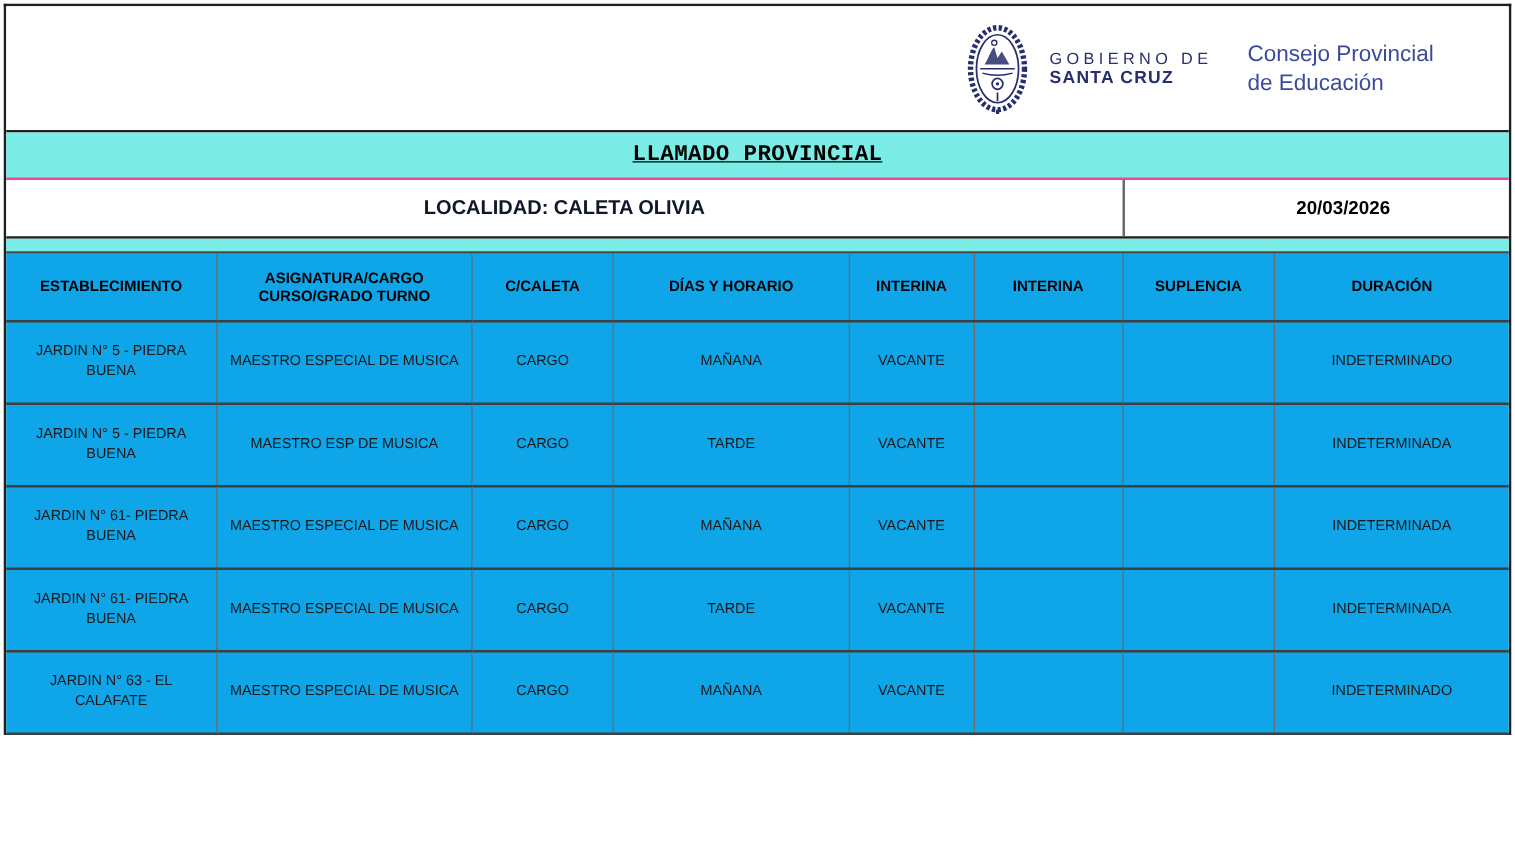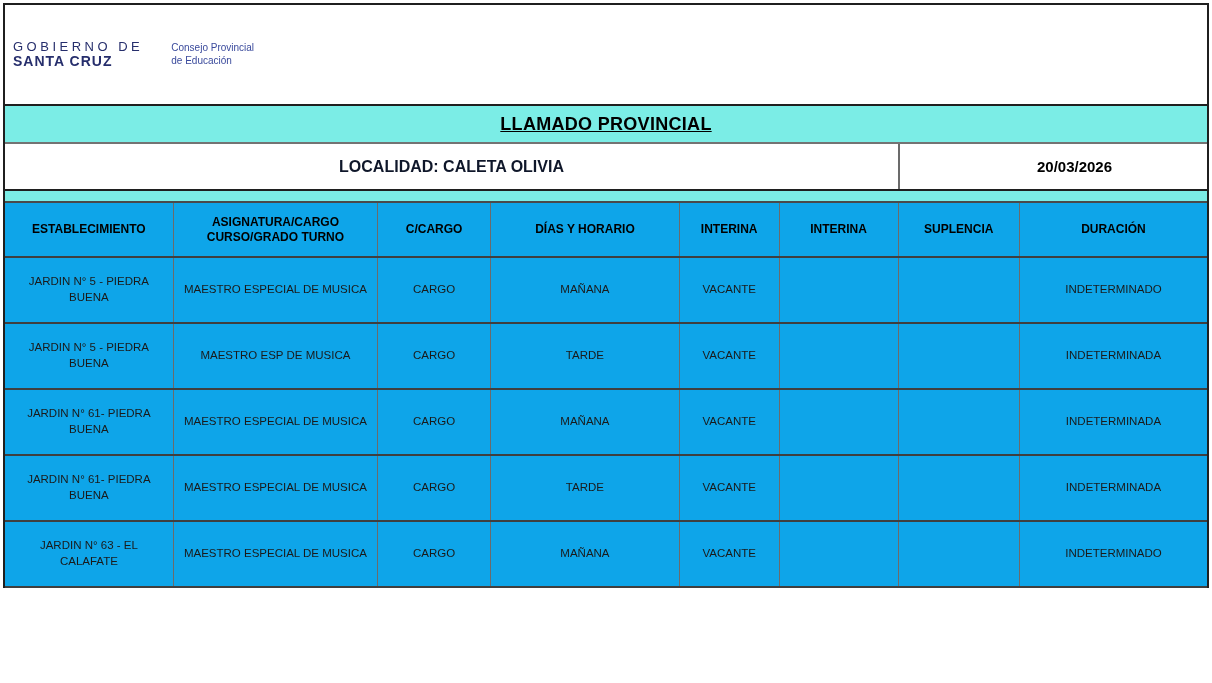--- a/index.html
+++ b/index.html
@@ -15,47 +15,48 @@
     border: 2px solid #1f1f1f;
     border-bottom: none;
     background: #ffffff;
   }
 
   
   .brand-header {
     height: 101px;
     display: flex;
     align-items: center;
-    justify-content: flex-start;
+    justify-content: flex-end;
     border-bottom: 2px solid #1f1f1f;
     background: #ffffff;
   }
   .brand-group { display: flex; align-items: center; gap: 16px; transform: translateX(-60px); }
   .crest { width: 52px; height: 76px; }
   .gov-text { display: flex; flex-direction: column; line-height: 1.1; }
   .gov-line1 {
     font-size: 13px; font-weight: 500; letter-spacing: 3.5px;
     color: #262e6c;
   }
   .gov-line2 {
     font-size: 14px; font-weight: bold; letter-spacing: 1px;
     color: #262e6c;
   }
   .consejo-text {
     margin-left: 12px;
-    font-size: 10px; line-height: 1.25;
+    font-size: 18px; line-height: 1.25;
     color: #3a4a9c;
   }
 
   
   .title-banner {
     height: 38px;
     background: #7bede6;
     display: flex; align-items: center; justify-content: center;
-    border-bottom: 2px solid #737373;
+    border-bottom: 2px solid #ec4899;
+    font-family: Liberation Mono, monospace;
   }
   .title-banner span {
     font-size: 18px; font-weight: bold; text-decoration: underline;
     color: #000000; letter-spacing: 0.3px;
   }
 
   
   .locality-row {
     height: 47px;
     display: flex;
@@ -161,21 +162,21 @@
       <col style="width:8.3%">
       <col style="width:9.9%">
       <col style="width:10.1%">
       <col style="width:15.6%">
     </colgroup>
     <thead>
       <tr>
           <th>ESTABLECIMIENTO</th>
           <th>ASIGNATURA/CARGO
 CURSO/GRADO TURNO</th>
-          <th>C/CARGO</th>
+          <th>C/CALETA</th>
           <th>DÍAS Y HORARIO</th>
           <th>INTERINA</th>
           <th>INTERINA</th>
           <th>SUPLENCIA</th>
           <th>DURACIÓN</th>
         </tr>
     </thead>
     <tbody>
         <tr>
           <td>JARDIN N° 5 - PIEDRA BUENA</td>

